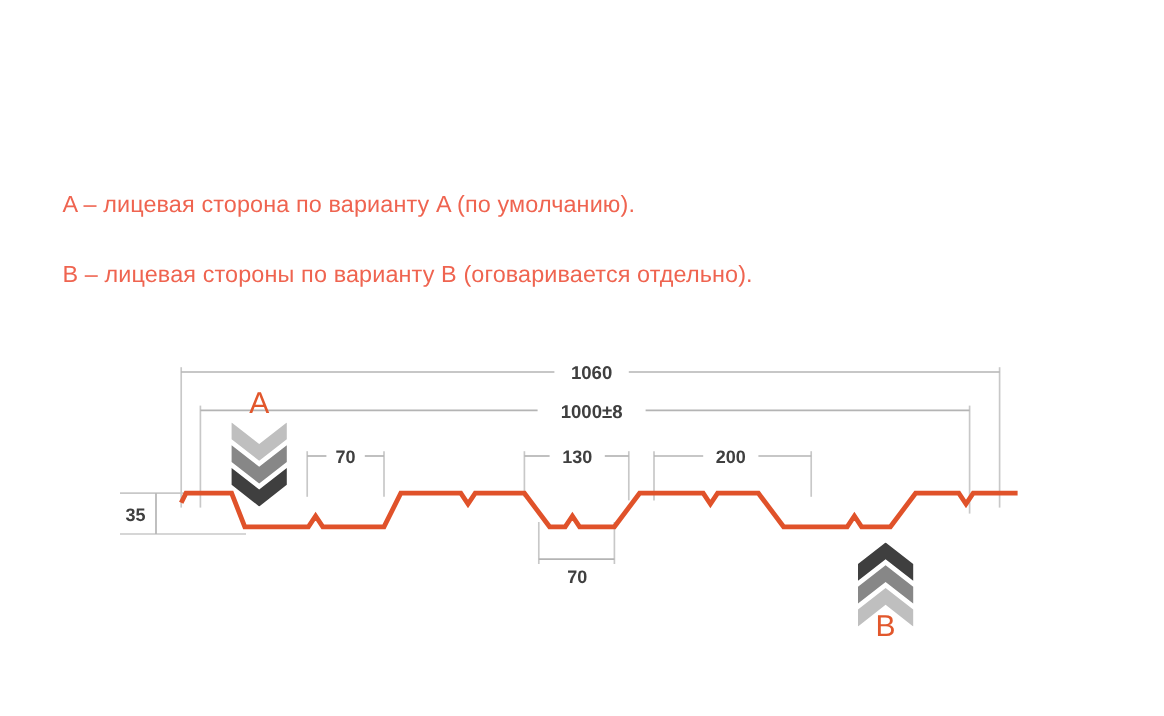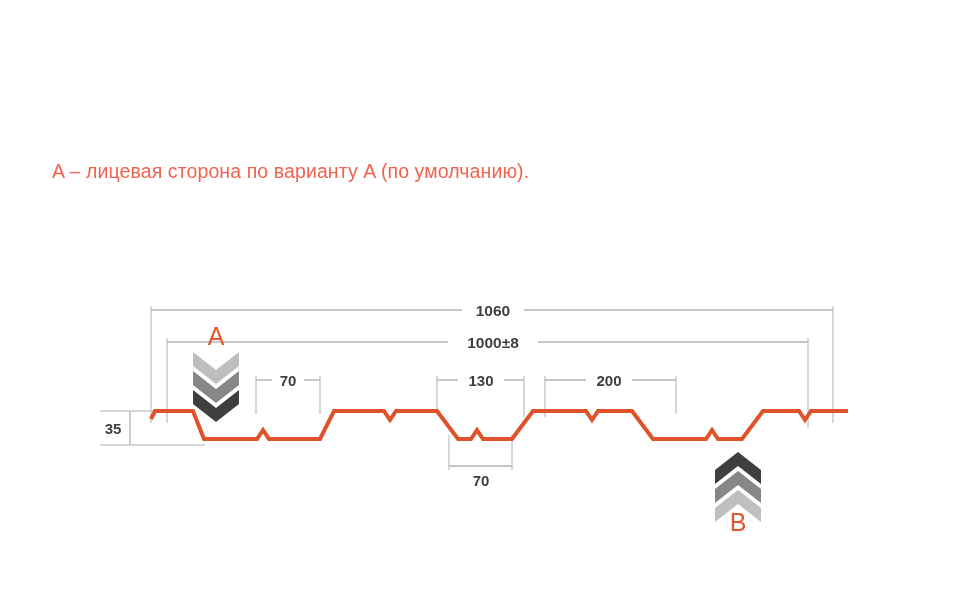--- a/index.html
+++ b/index.html
@@ -92,20 +92,21 @@
   #chev-a { left: 191px; top: 352px; width: 50px; height: 70px; }
   #chev-b { left: 713px; top: 452px; width: 50px; height: 70px; }
 </style>
 </head>
 <body>
 
 <div id="page">
 
 
   <div id="desc-a" class="desc-line">A – лицевая сторона по варианту A (по умолчанию).</div>
+  <div id="desc-b" class="desc-line">B – лицевая стороны по варианту B (оговаривается отдельно).</div>
 
   <svg id="drawing" viewBox="0 0 970 280">
 
     <g>
       <line x1="151" y1="26" x2="151" y2="143" stroke="#c8c8c8" stroke-width="1.4"></line>
       <line x1="833" y1="26" x2="833" y2="143" stroke="#c8c8c8" stroke-width="1.4"></line>
       <line x1="151" y1="30" x2="462" y2="30" stroke="#b4b4b4" stroke-width="1.4"></line>
       <line x1="524" y1="30" x2="833" y2="30" stroke="#b4b4b4" stroke-width="1.4"></line>
       <text x="493" y="36" text-anchor="middle" font-family="Liberation Sans, sans-serif" font-size="15.5" font-weight="bold" fill="#3f3f3f">1060</text>
     </g>

